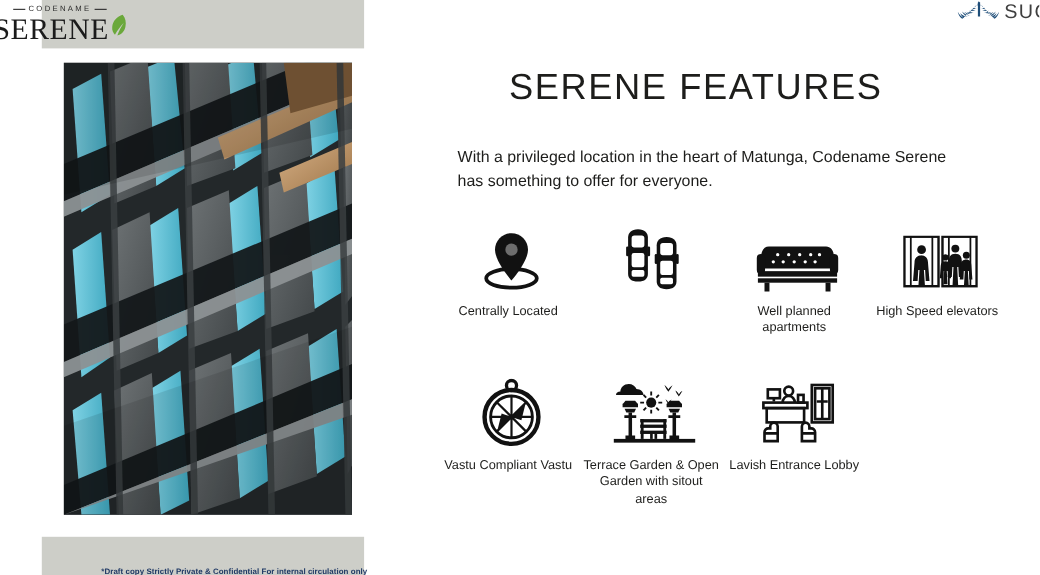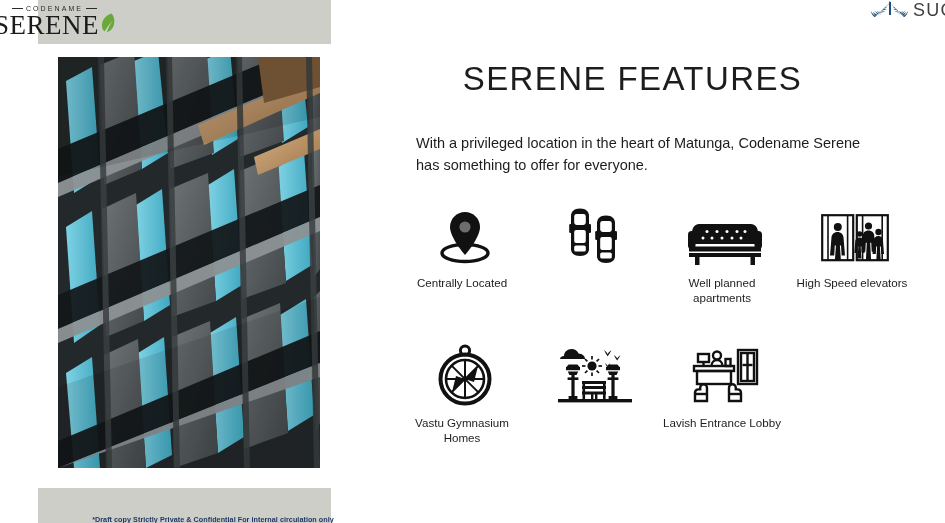--- a/index.html
+++ b/index.html
@@ -330,21 +330,21 @@
               <line x1="14.6" y1="21.6" x2="41.4" y2="48.4"></line>
               <line x1="41.4" y1="21.6" x2="14.6" y2="48.4"></line>
             </g>
             <g fill="#111">
               <path d="M28 35L41 22l-4 16z"></path>
               <path d="M28 35L15 48l4-16z"></path>
             </g>
             <circle cx="28" cy="35" r="2.4" fill="#111"></circle>
           </svg>
         </span>
-        <span class="lbl">Vastu Gymnasium Homes</span>
+        <span class="lbl">Vastu Compliant Vastu</span>
       </div>
 
       <div class="feature">
         <span class="ico">
           <svg width="78" height="62" viewBox="0 0 78 62">
             <g fill="#111">
 
               <path d="M8 12c0-4 3.4-7 7.6-7 3.2 0 6 1.8 7 4.6 3.6.2 6.4 2.4 6.4 5.4H4c0-1.6 1.6-3 4-3z"></path>
 
               <circle cx="36" cy="22" r="4.6"></circle>
@@ -382,20 +382,21 @@
               <rect x="26" y="47.5" width="24" height="3"></rect>
               <rect x="26.5" y="37" width="2.6" height="18"></rect>
               <rect x="47" y="37" width="2.6" height="18"></rect>
               <rect x="35" y="50" width="2.4" height="5"></rect>
               <rect x="39" y="50" width="2.4" height="5"></rect>
 
               <rect x="2" y="55" width="74" height="3.4"></rect>
             </g>
           </svg>
         </span>
+        <span class="lbl">Terrace Garden &amp; Open Garden with sitout areas</span>
       </div>
 
       <div class="feature">
         <span class="ico">
           <svg width="70" height="58" viewBox="0 0 70 58">
             <g fill="none" stroke="#111" stroke-width="2.4">
 
               <rect x="8" y="6" width="11" height="8"></rect>
               <line x1="13.5" y1="14" x2="13.5" y2="17"></line>
 

